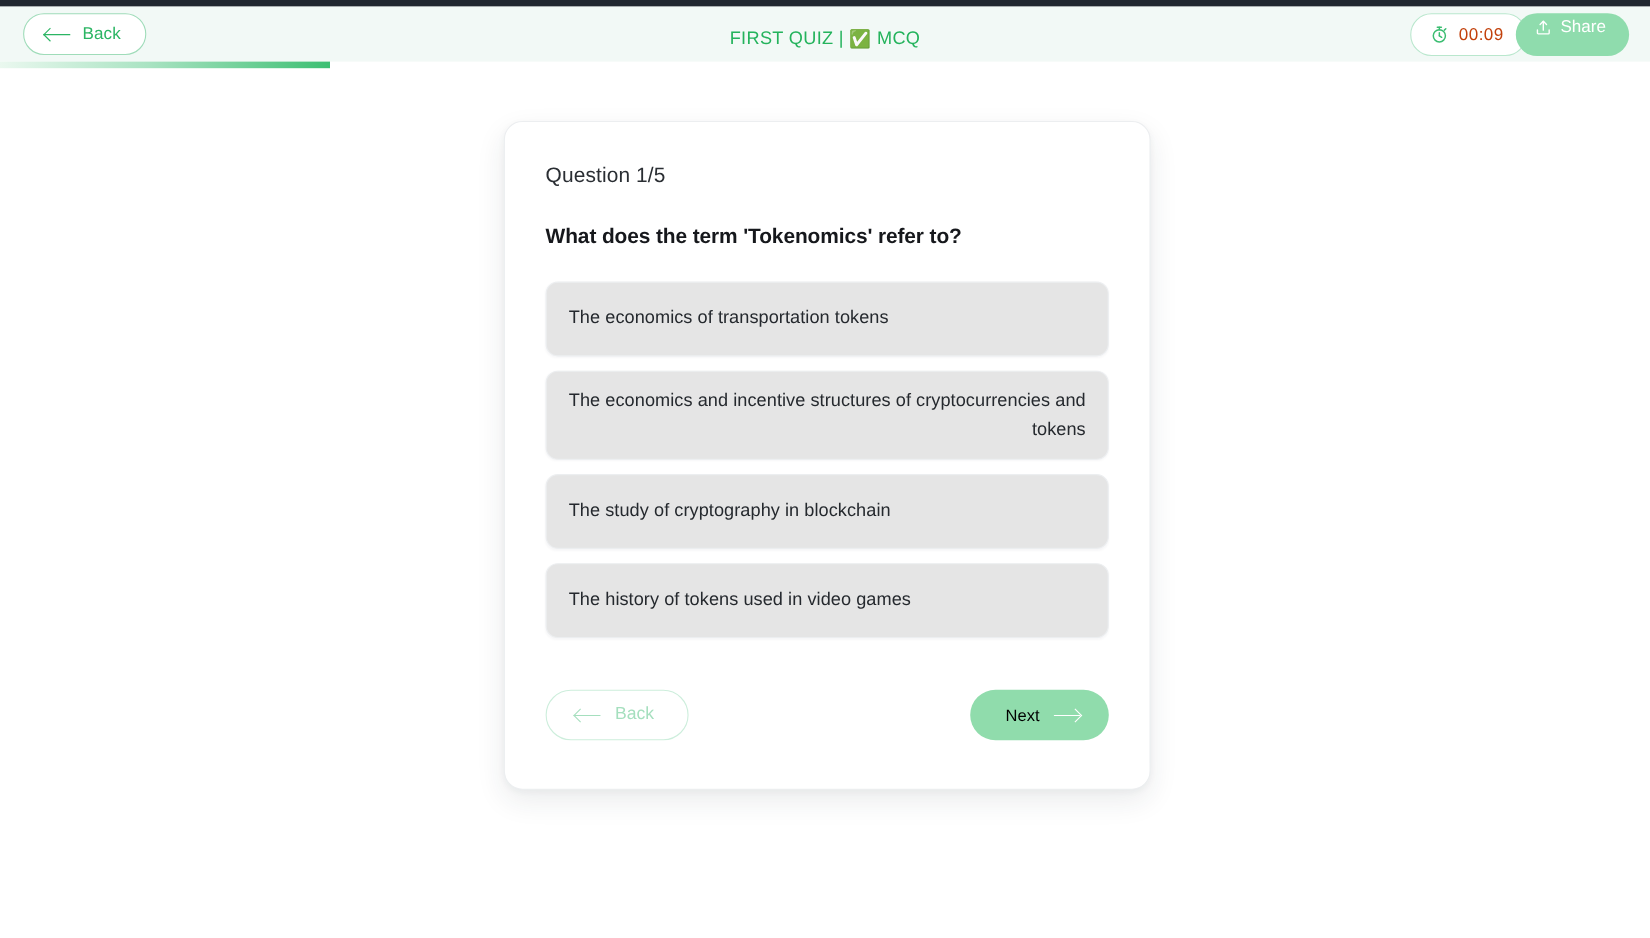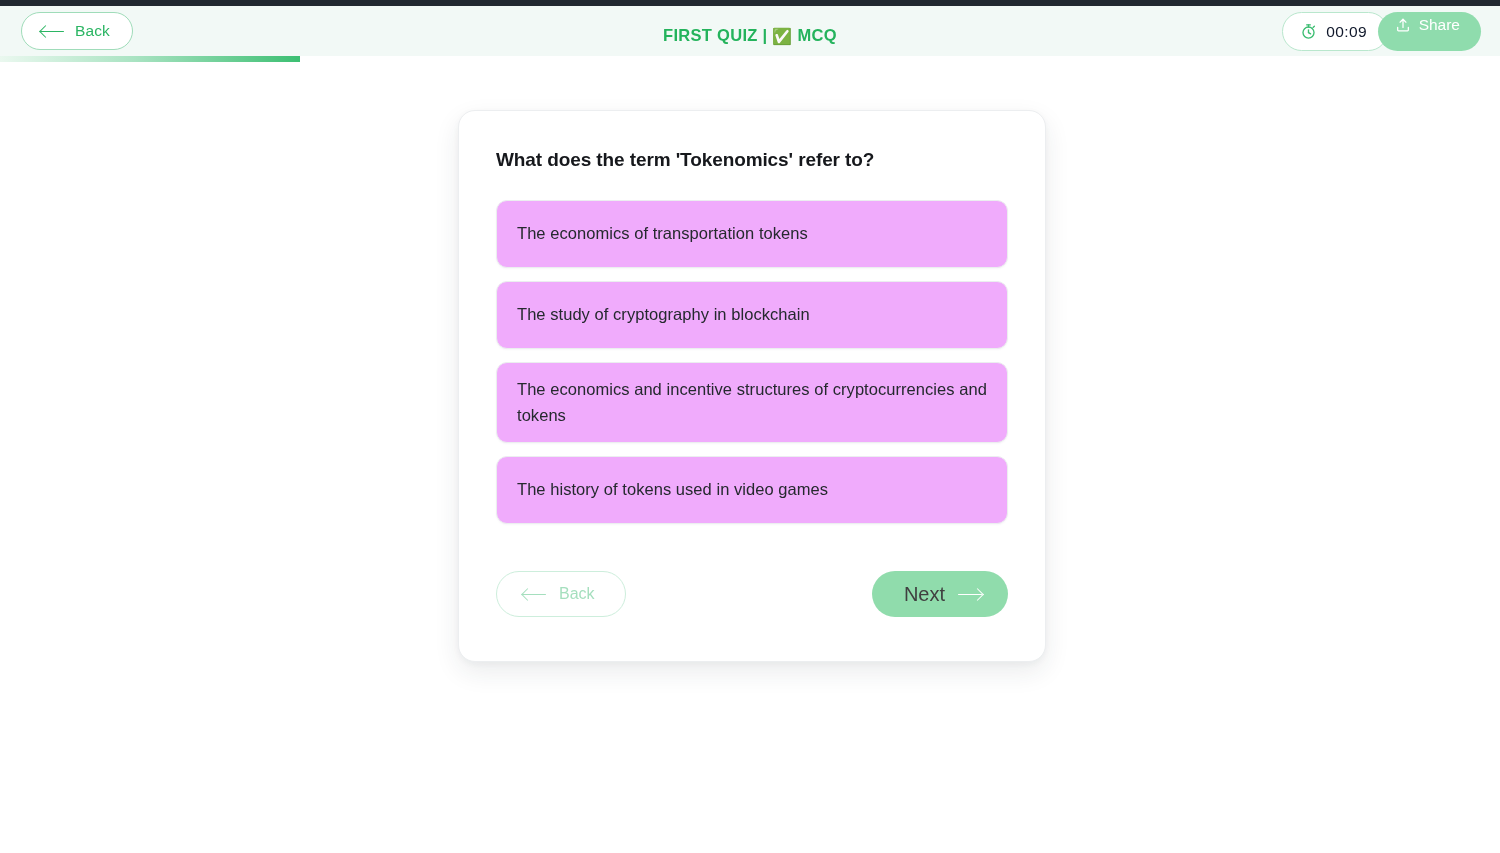--- a/index.html
+++ b/index.html
@@ -93,21 +93,21 @@
     border-top: 1.8px solid currentColor;
     transform: rotate(45deg);
   }
 
   .header-title {
     position: absolute;
     left: 0; right: 0;
     text-align: center;
     top: 20px;
     font-size: 16.5px;
-    font-weight: bold;
+    font-weight: normal;
     color: #24b35c;
     letter-spacing: .3px;
   }
   .header-title .check {
     font-size: 16px;
     vertical-align: -1px;
   }
 
   .timer-pill {
     position: absolute;
@@ -117,21 +117,21 @@
     display: flex;
     align-items: center;
     gap: 9px;
     padding: 0 20px 0 17px;
     border: 1.6px solid #b9e7cd;
     border-radius: 20px;
     background: #ffffff;
   }
   .timer-pill .time {
     font-size: 15.5px;
-    color: #0f172a;
+    color: #c2410c;
     font-weight: 500;
     letter-spacing: .4px;
     text-align: right;
   }
 
   .share-btn {
     position: absolute;
     right: 19px;
     top: 6px;
     height: 39px;
@@ -189,27 +189,28 @@
     color: #16181c;
     letter-spacing: -.1px;
     margin-bottom: 29px;
   }
 
   .options { display: flex; flex-direction: column; gap: 13px; }
 
   .option {
     border: 1px solid #eceef0;
     border-radius: 11px;
-    background: #f0abfc;
+    background: #e5e5e5;
     min-height: 68px;
     display: flex;
     align-items: center;
     padding: 14px 20px;
     cursor: pointer;
     box-shadow: 0 1px 2px rgba(30,35,45,.035);
+    text-align: right;
   }
   .option .option-label {
     font-size: 16.5px;
     color: #25292e;
     line-height: 1.55;
     letter-spacing: .05px;
   }
 
   
   .card-nav {
@@ -243,22 +244,22 @@
     gap: 13px;
     height: 46px;
     padding: 0 26px 0 32px;
     border: none;
     border-radius: 23px;
     background: #90dcac;
     color: #ffffff;
     cursor: default;
   }
   .nav-next .label {
-    font-size: 20px;
-    color: #404040;
+    font-size: 15px;
+    color: #000000;
     font-weight: 500;
   }
 </style>
 </head>
 <body>
 
 <div id="app">
 
   <div class="top-strip"></div>
 
@@ -296,31 +297,32 @@
       <span class="label">Share</span>
     </div>
   </div>
 
   <div class="progress-track">
     <div class="progress-fill" style="width: 20%; background: linear-gradient(90deg, rgb(234, 248, 239) 0%, rgb(169, 227, 194) 45%, rgb(60, 191, 114) 100%);"></div>
   </div>
 
   <div class="card">
 
+    <div class="q-counter">Question 1/5</div>
     <div class="q-text">What does the term 'Tokenomics' refer to?</div>
 
     <div class="options">
       <div class="option">
         <span class="option-label">The economics of transportation tokens</span>
       </div>
       <div class="option">
+        <span class="option-label">The economics and incentive structures of cryptocurrencies and tokens</span>
+      </div>
+      <div class="option">
         <span class="option-label">The study of cryptography in blockchain</span>
-      </div>
-      <div class="option">
-        <span class="option-label">The economics and incentive structures of cryptocurrencies and tokens</span>
       </div>
       <div class="option">
         <span class="option-label">The history of tokens used in video games</span>
       </div>
     </div>
 
     <div class="card-nav">
       <div class="nav-back">
         <span class="arrow-left"></span>
         <span class="label">Back</span>

